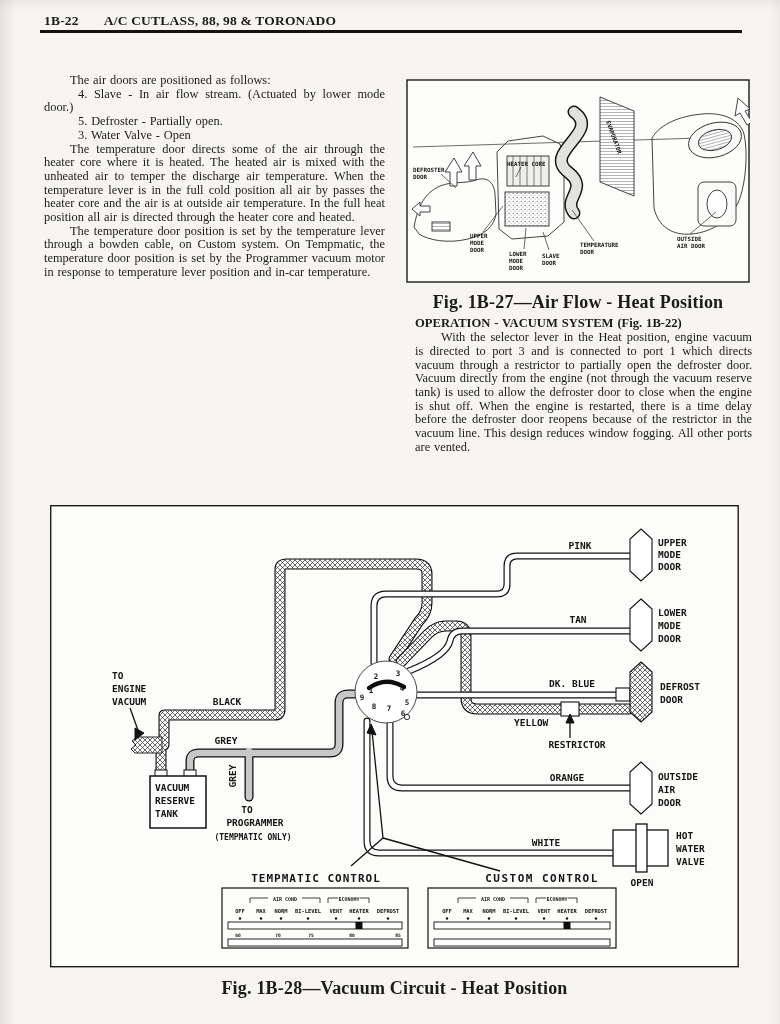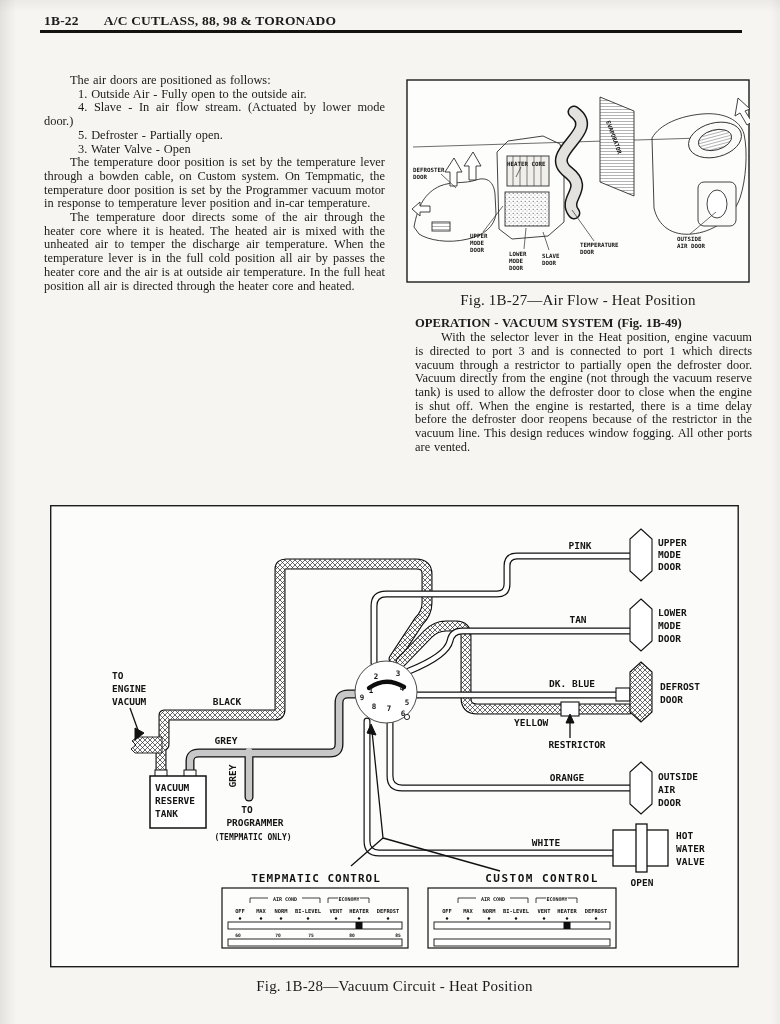--- a/index.html
+++ b/index.html
@@ -12,41 +12,40 @@
       #f6f5f1;
     font-family:"Liberation Serif",serif;color:#1b1b1b;
   }
   .abs{position:absolute;}
   .hdr{font-size:13.5px;font-weight:bold;letter-spacing:.2px;display:flex;gap:25px;}
   .rule{background:#14120f;}
   .col{text-align:justify;font-size:12.4px;line-height:13.7px;word-spacing:.06em;}
   .col p{margin:0;text-indent:26px;}
   .col p.item{text-indent:34px;}
   .sec-head{font-weight:bold;font-size:12.6px;line-height:16.2px;margin:0 0 3px 0;text-align:justify;}
-  .caption{font-weight:normal;font-size:15px;text-align:center;letter-spacing:.2px;}
+  .caption{font-weight:bold;font-size:18px;text-align:center;letter-spacing:.2px;}
   svg text{font-family:"DejaVu Sans Mono",monospace;font-weight:bold;fill:#141414;}
   svg{display:block;}
 </style>
 </head>
 <body>
 
 <div class="abs hdr" style="left:44px;top:13px;">
   <span>1B-22</span>
   <span>A/C CUTLASS, 88, 98 &amp; TORONADO</span>
 </div>
 <div class="abs rule" style="left:40px;top:30px;width:702px;height:2.5px;"></div>
 
 <div class="abs col" style="left:44px;top:74px;width:341px;">
   <p>The air doors are positioned as follows:</p>
-  <p class="item">1. Outside Air - Fully open to the outside air.</p>
   <p class="item">4. Slave - In air flow stream. (Actuated by lower mode door.)</p>
   <p class="item">5. Defroster - Partially open.</p>
   <p class="item">3. Water Valve - Open</p>
+  <p>The temperature door directs some of the air through the heater core where it is heated. The heated air is mixed with the unheated air to temper the discharge air temperature. When the temperature lever is in the full cold position all air by passes the heater core and the air is at outside air temperature. In the full heat position all air is directed through the heater core and heated.</p>
   <p>The temperature door position is set by the temperature lever through a bowden cable, on Custom system. On Tempmatic, the temperature door position is set by the Programmer vacuum motor in response to temperature lever position and in-car temperature.</p>
-  <p>The temperature door directs some of the air through the heater core where it is heated. The heated air is mixed with the unheated air to temper the discharge air temperature. When the temperature lever is in the full cold position all air by passes the heater core and the air is at outside air temperature. In the full heat position all air is directed through the heater core and heated.</p>
 </div>
 
 <svg class="abs" style="left:406px;top:79px;" width="344" height="205" viewBox="406 79 344 205">
   <defs>
     <pattern id="vlines" patternUnits="userSpaceOnUse" width="3" height="3">
       <rect width="3" height="3" fill="#fff"></rect>
       <path d="M0,1.5 H3" stroke="#555" stroke-width="0.45"></path>
     </pattern>
     <pattern id="speck" patternUnits="userSpaceOnUse" width="4" height="4">
       <rect width="4" height="4" fill="#fdfdfd"></rect>
@@ -107,21 +106,21 @@
     <text x="580" y="247">TEMPERATURE</text>
     <text x="580" y="254">DOOR</text>
     <text x="677" y="241">OUTSIDE</text>
     <text x="677" y="248">AIR DOOR</text>
   </g>
 </svg>
 
 <div class="abs caption" style="left:406px;top:292px;width:344px;">Fig. 1B-27—Air Flow - Heat Position</div>
 
 <div class="abs col" style="left:415px;top:315px;width:337px;">
-  <p class="sec-head" style="text-indent:0;">OPERATION - VACUUM SYSTEM (Fig. 1B-49)</p>
+  <p class="sec-head" style="text-indent:0;">OPERATION - VACUUM SYSTEM (Fig. 1B-22)</p>
   <p>With the selector lever in the Heat position, engine vacuum is directed to port 3 and is connected to port 1 which directs vacuum through a restrictor to partially open the defroster door. Vacuum directly from the engine (not through the vacuum reserve tank) is used to allow the defroster door to close when the engine is shut off. When the engine is restarted, there is a time delay before the defroster door reopens because of the restrictor in the vacuum line. This design reduces window fogging. All other ports are vented.</p>
 </div>
 
 <svg class="abs" style="left:50px;top:505px;" width="689" height="463" viewBox="50 505 689 463">
   <defs>
     <pattern id="xh" patternUnits="userSpaceOnUse" width="5" height="5">
       <rect width="5" height="5" fill="#fff"></rect>
       <path d="M0,5 L5,0 M0,0 L5,5" stroke="#2b2b2b" stroke-width="0.7"></path>
     </pattern>
   </defs>

